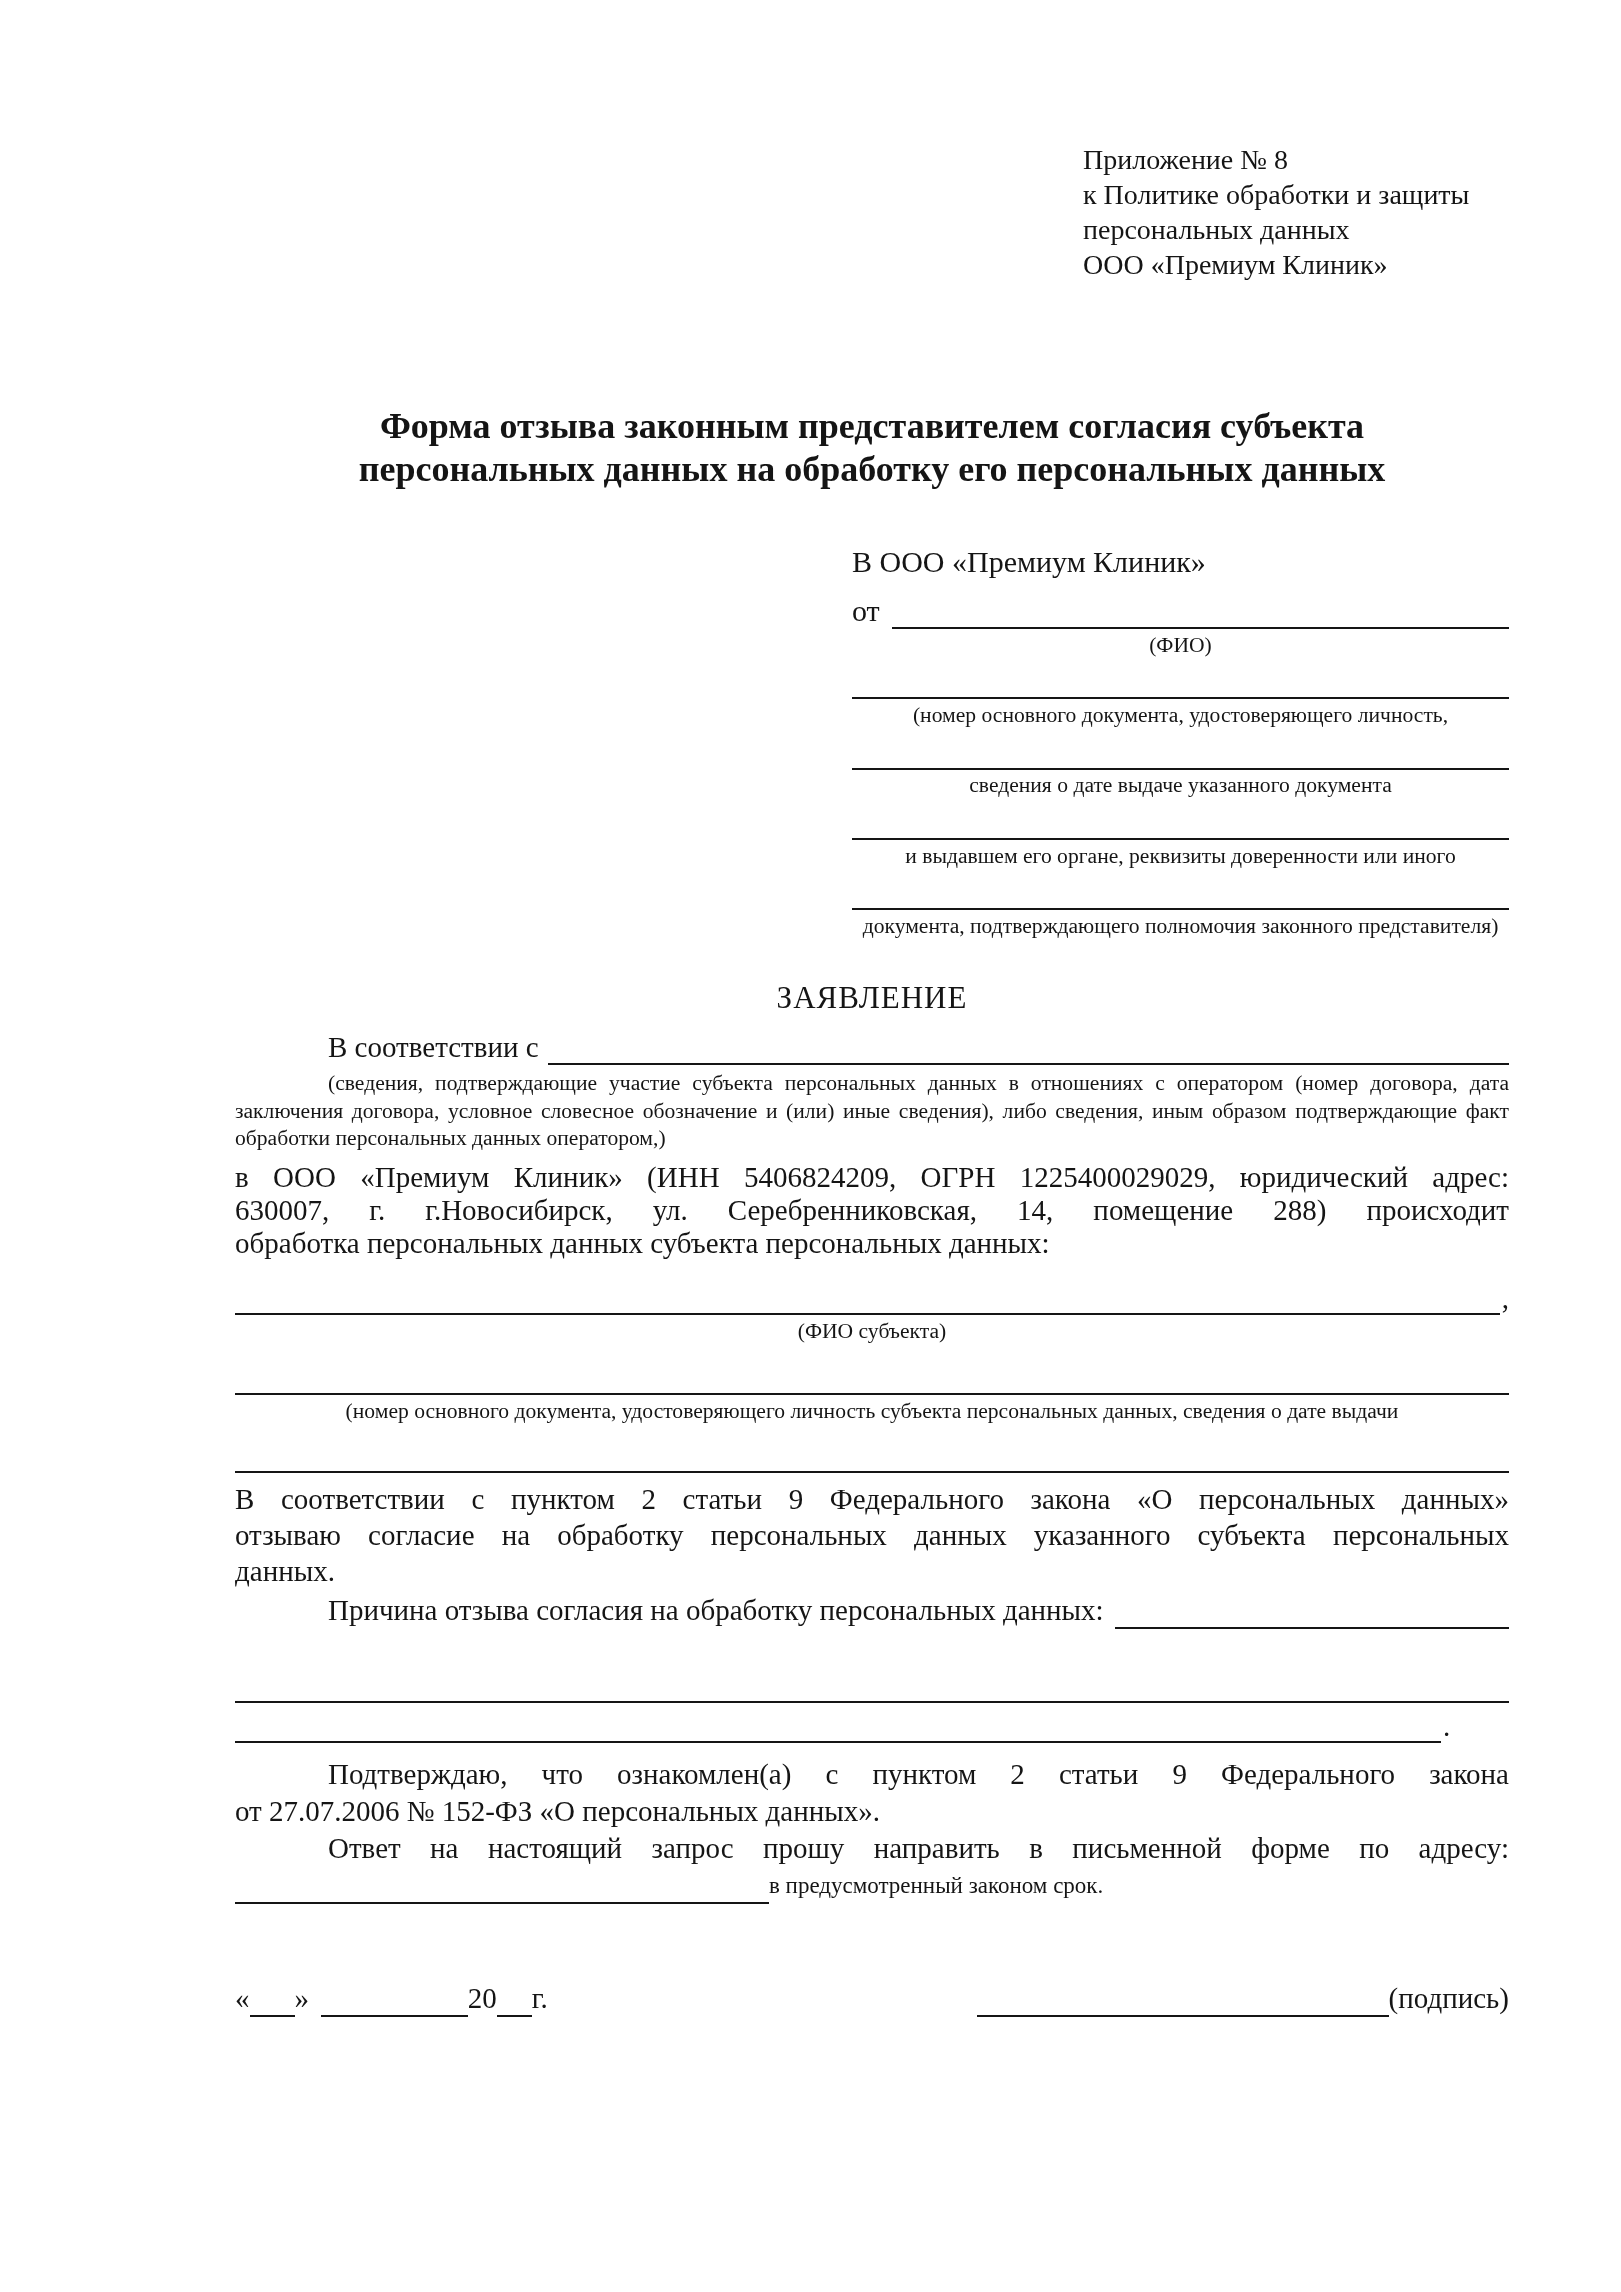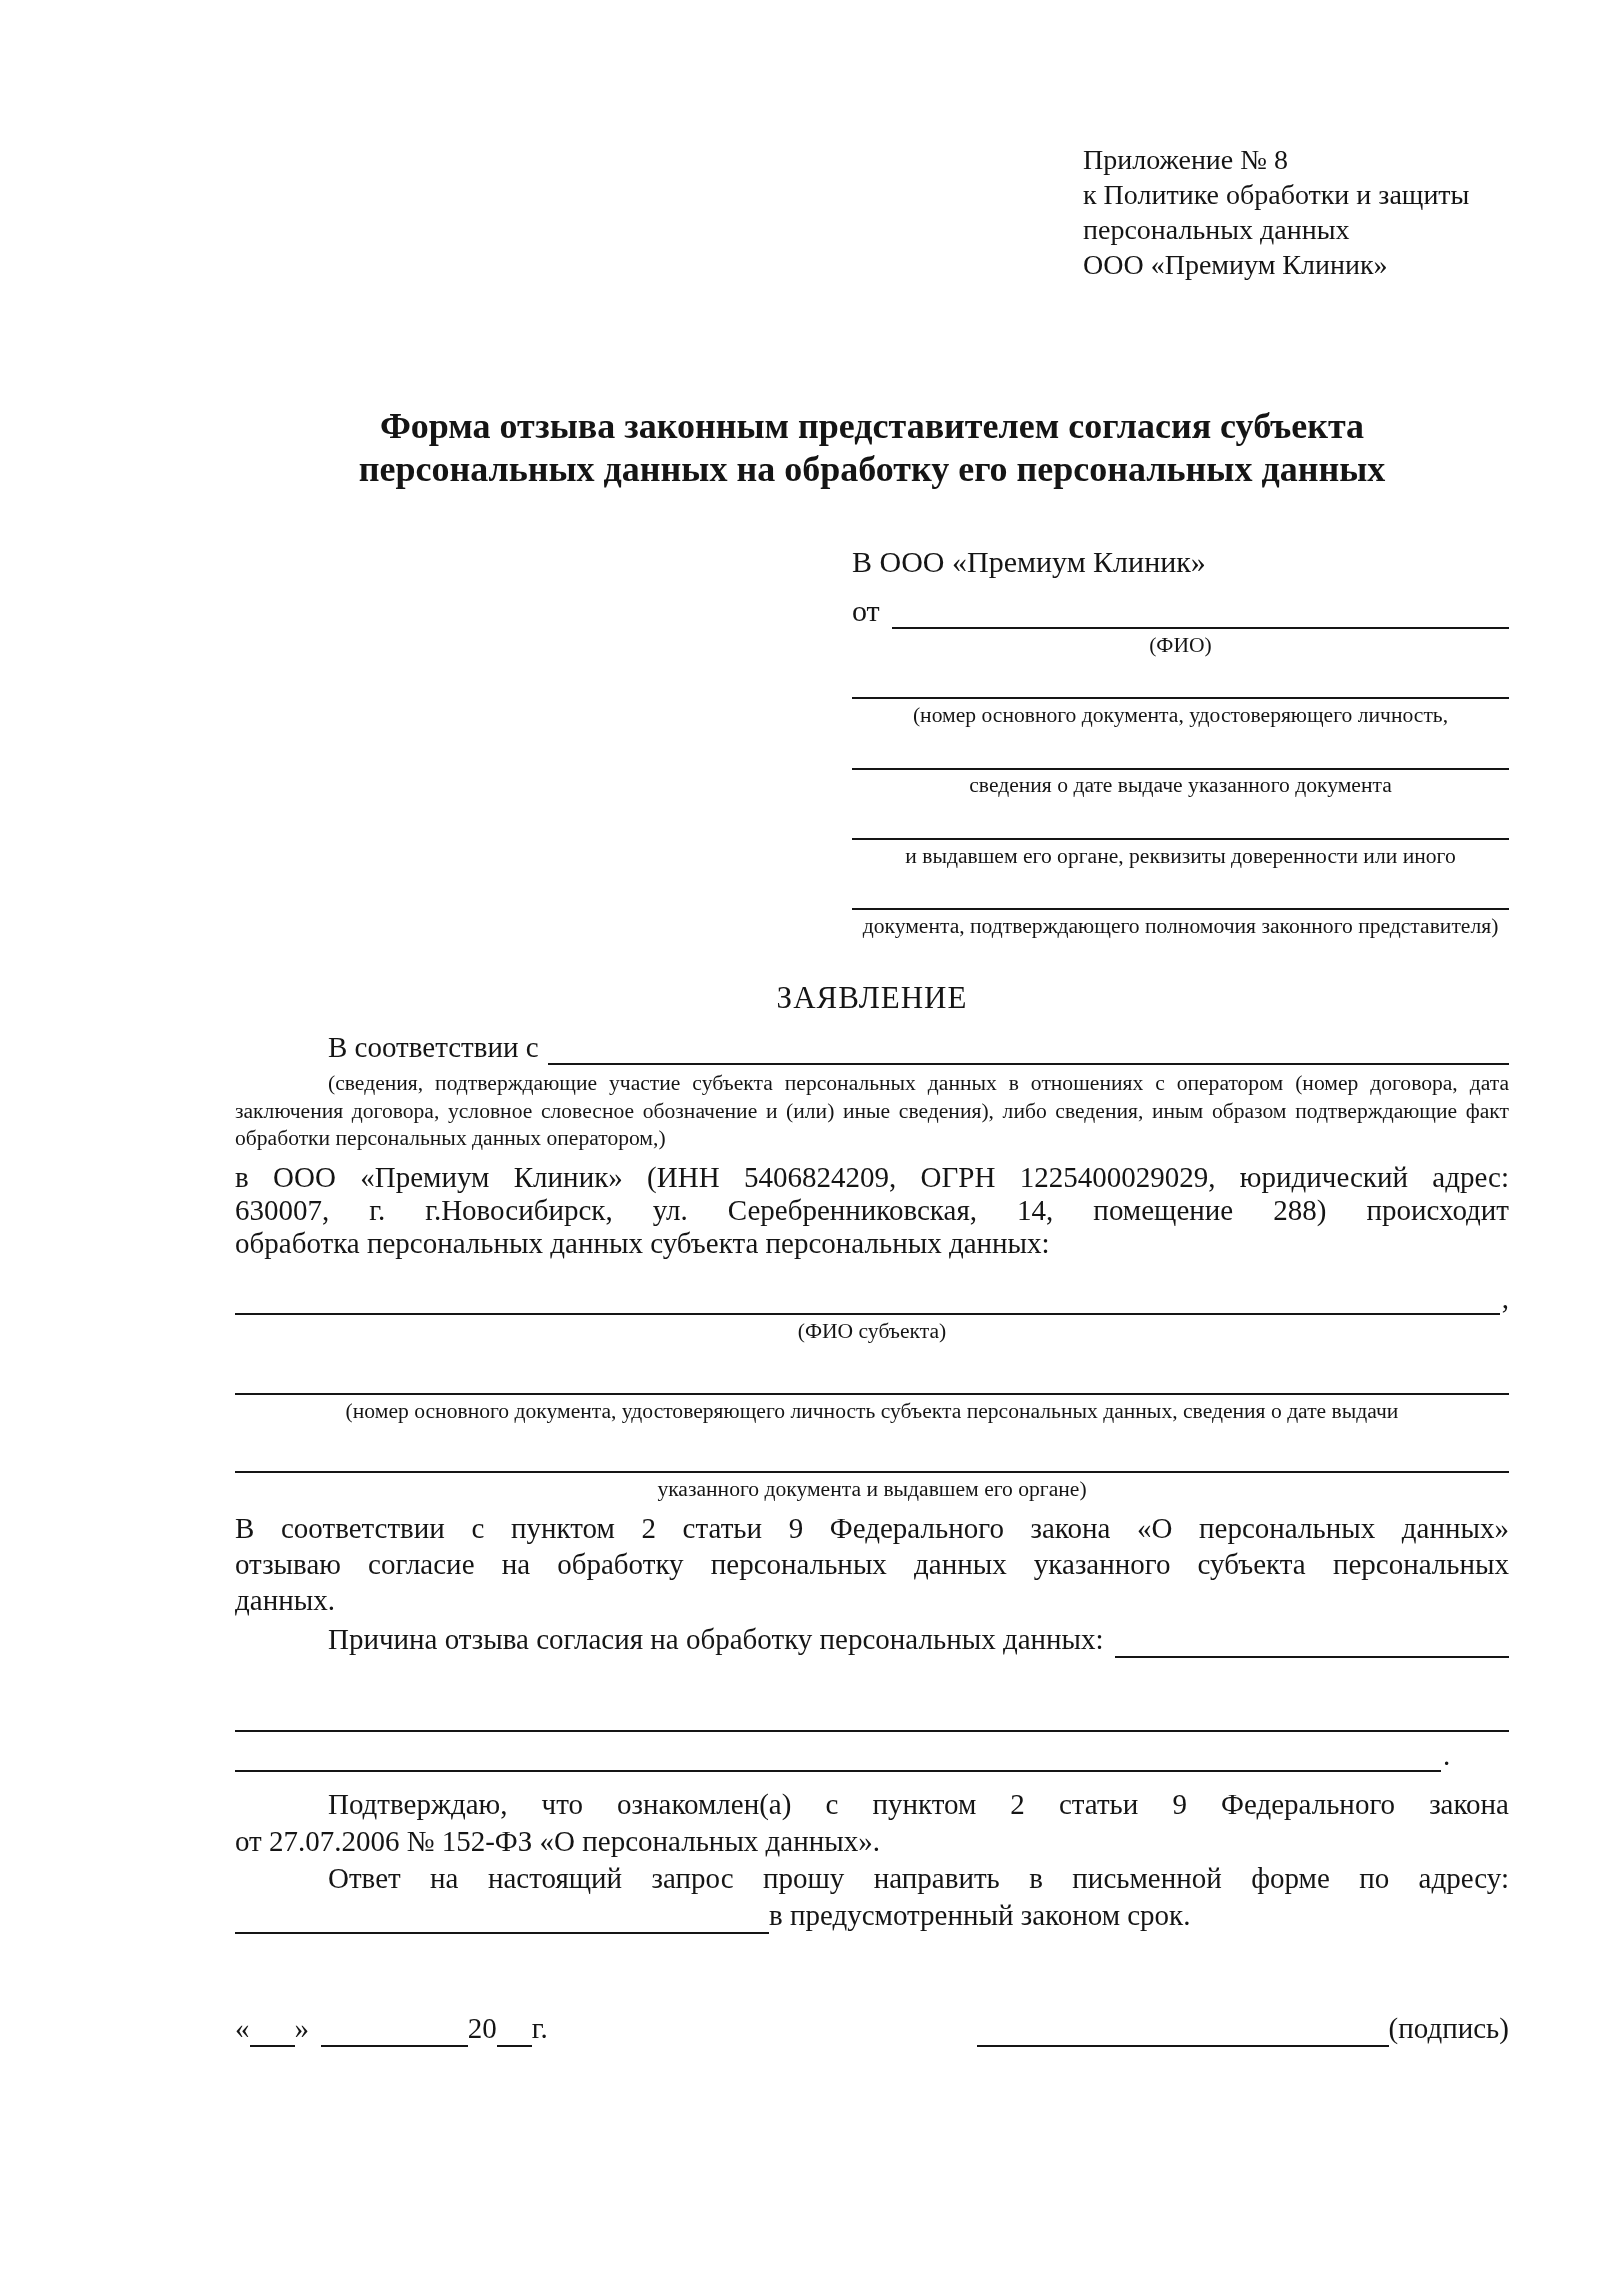--- a/index.html
+++ b/index.html
@@ -44,21 +44,21 @@
   .r1 { margin-top:15.7px; }
   .r2 { margin-top:13.7px; }
   .wd-para { margin-top:7.8px; line-height:36px; }
   .reason-row { margin-top:2.9px; display:flex; align-items:flex-end; font-size:29px; line-height:37px; }
   .reason-label { margin-right:11.8px; white-space:nowrap; }
   .blank-line-1 { margin-top:29px; height:43px; border-bottom:2.9px solid #151515; }
   .blank-line-2 { margin-top:4.9px; }
   .blank-rule-2 { width:1206px; flex:0 0 auto; height:33px; }
   .confirm-para { margin-top:13.7px; line-height:37px; }
   .indent-line { text-indent:93px; }
-  .reply-row2 { display:flex; align-items:flex-end; font-size:29px; line-height:37px; }
+  .reply-row2 { display:flex; align-items:flex-end; font-size:23px; line-height:37px; }
   .reply-rule { width:534px; flex:0 0 auto; height:31px; }
   
   .footer-row { margin-top:76px; display:flex; justify-content:space-between; align-items:flex-end; font-size:29px; line-height:37px; }
   .date-part, .sign-part { display:flex; align-items:flex-end; }
   .small-rule { border-bottom:2.9px solid #151515; height:29px; }
   .day-rule { width:45px; }
   .month-rule { width:147px; margin-left:11.8px; }
   .yr-rule { width:35px; }
   .sign-rule { width:412px; height:31px; }
 </style>
@@ -119,21 +119,20 @@
   <div class="rule-row comma-row">
     <span class="rule fill"></span>
     <span class="tail-char">,</span>
   </div>
   <div class="cap">(ФИО субъекта)</div>
 
   <div class="mid-rule r1"></div>
   <div class="cap">(номер основного документа, удостоверяющего личность субъекта персональных данных, сведения о дате выдачи</div>
 
   <div class="mid-rule r2"></div>
-  <div class="cap">указанного документа и выдавшем его органе)</div>
 
   <div class="para wd-para">
     <div class="jline">В соответствии с пунктом 2 статьи 9 Федерального закона «О персональных данных»</div>
     <div class="jline">отзываю согласие на обработку персональных данных указанного субъекта персональных</div>
     <div>данных.</div>
   </div>
 
   <div class="reason-row">
     <span class="ind"></span>
     <span class="reason-label">Причина отзыва согласия на обработку персональных данных:</span>

